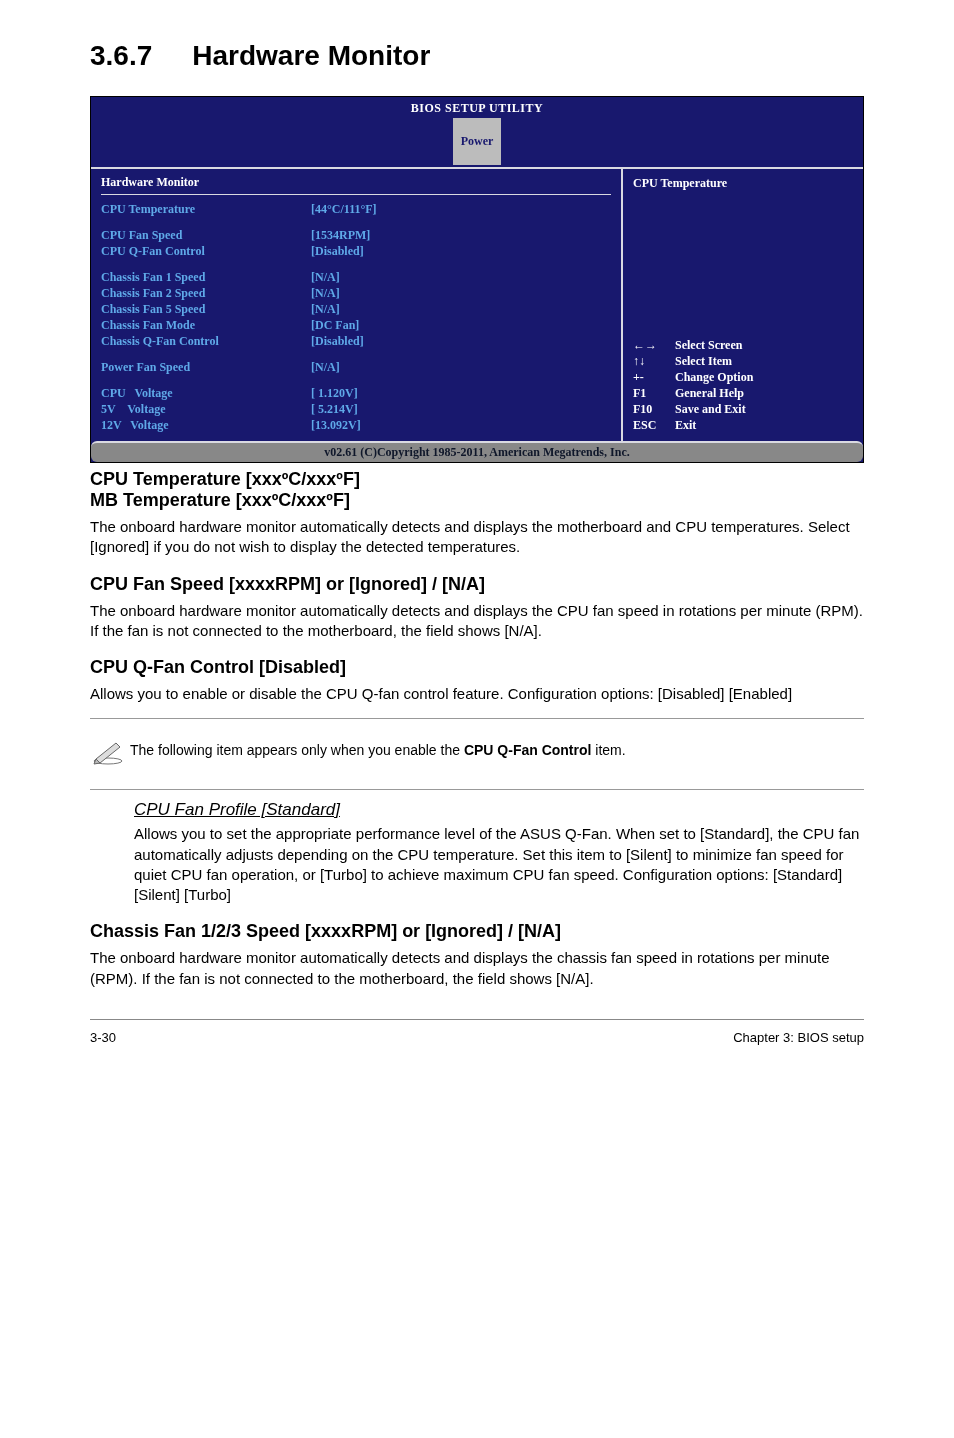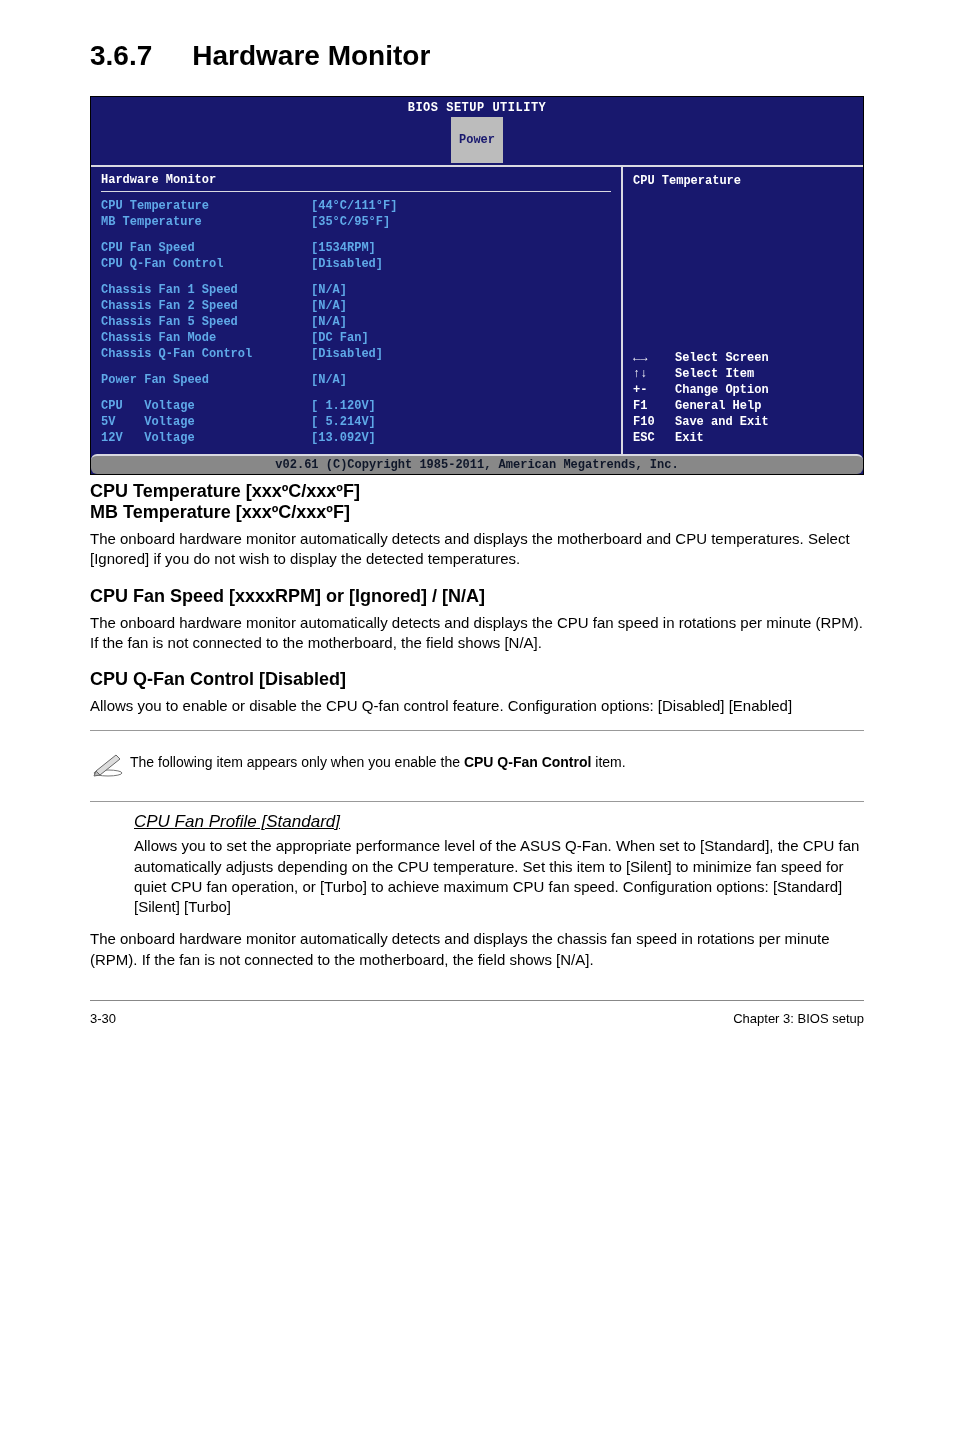--- a/index.html
+++ b/index.html
@@ -20,21 +20,21 @@
     font-weight: bold;
     margin: 0 0 24px 0;
     display: flex;
     align-items: baseline;
   }
   .section-num { margin-right: 40px; }
   
   .bios-panel {
     background: #18186e;
     color: #e4e49f;
-    font-family: Liberation Mono, monospace;
+    font-family: Liberation Serif, serif;
     font-size: 12px;
     font-weight: bold;
     border: 1px solid #000;
     margin-bottom: 2px;
   }
   .bios-title {
     text-align: center;
     color: #fff;
     font-weight: bold;
     padding: 4px 0 2px 0;
@@ -164,24 +164,20 @@
     <div class="bios-tabs">
       <span class="bios-tab">Power</span>
     </div>
     <div class="bios-body">
       <div class="bios-left">
         <div class="panel-heading">Hardware Monitor</div>
 
         <div class="row">
             <span class="label">CPU Temperature</span>
             <span class="value">[44°C/111°F]</span>
-          </div>
-        <div class="row">
-            <span class="label">MB Temperature</span>
-            <span class="value">[35°C/95°F]</span>
           </div>
         <div class="spacer"></div>
         <div class="row">
             <span class="label">CPU Fan Speed</span>
             <span class="value">[1534RPM]</span>
           </div>
         <div class="row">
             <span class="label">CPU Q-Fan Control</span>
             <span class="value">[Disabled]</span>
           </div>
@@ -281,20 +277,21 @@
     <span class="note-text">
       <span>The following item appears only when you enable the </span><b>CPU Q-Fan Control</b><span> item.</span>
     </span>
   </div>
 
   <div class="indent-block">
     <div class="opt-title">CPU Fan Profile [Standard]</div>
     <p>Allows you to set the appropriate performance level of the ASUS Q-Fan. When set to [Standard], the CPU fan automatically adjusts depending on the CPU temperature. Set this item to [Silent] to minimize fan speed for quiet CPU fan operation, or [Turbo] to achieve maximum CPU fan speed. Configuration options: [Standard] [Silent] [Turbo]</p>
   </div>
 
+  <h3 class="subhead">Chassis Fan 1/2/3 Speed [xxxxRPM] or [Ignored] / [N/A]</h3>
   <p class="body">The onboard hardware monitor automatically detects and displays the chassis fan speed in rotations per minute (RPM). If the fan is not connected to the motherboard, the field shows [N/A].</p>
 
   <div class="footer-bar">
     <span>3-30</span>
     <span>Chapter 3: BIOS setup</span>
   </div>
 
 </div>
 
 </body></html>

